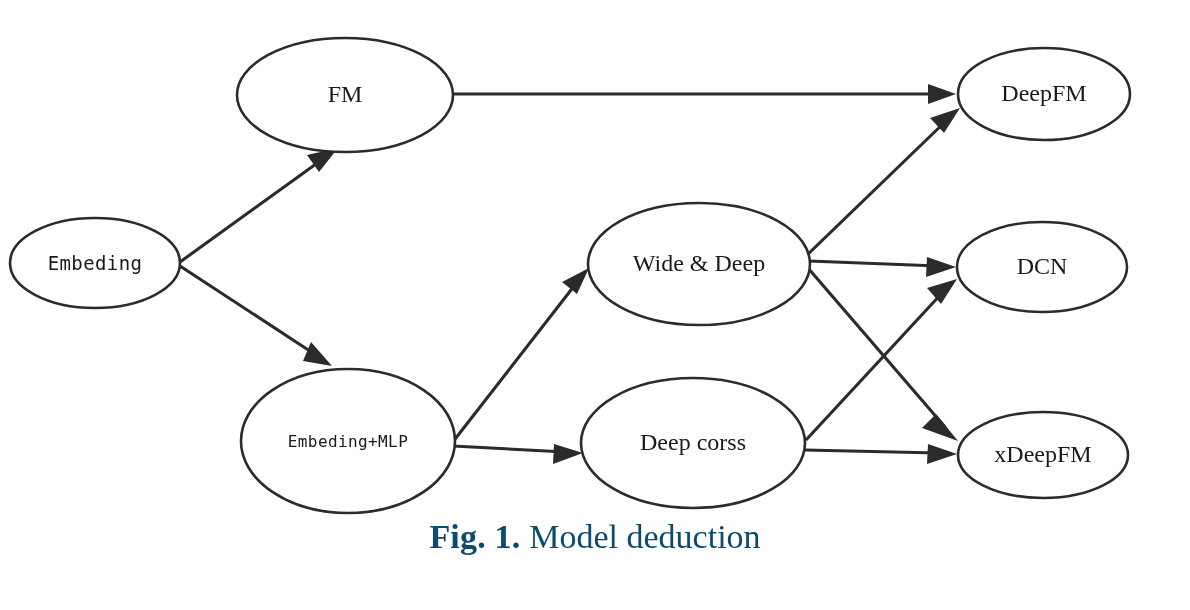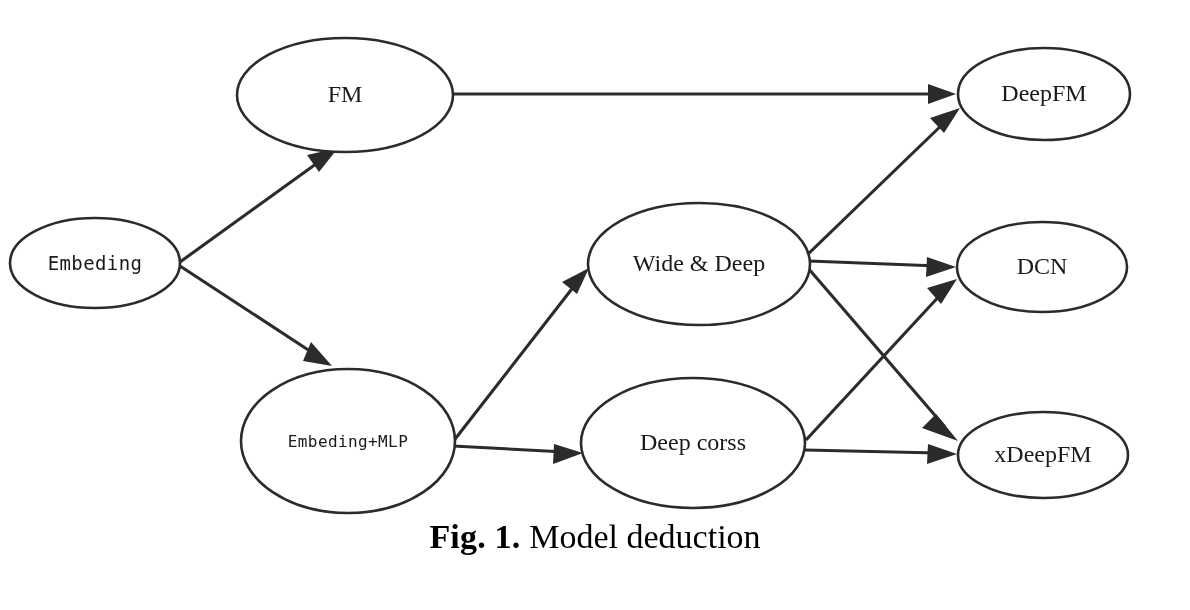--- a/index.html
+++ b/index.html
@@ -62,21 +62,21 @@
     font-size: 16px;
   }
   #figure-caption {
     position: absolute;
     left: 0;
     right: 0;
     top: 518px;
     text-align: center;
     font-family: "Liberation Serif", "DejaVu Serif", serif;
     font-size: 34px;
-    color: #000000;
+    color: #0c4a6e;
     white-space: nowrap;
     line-height: 1.1;
   }
   #figure-caption .cap-bold {
     font-weight: bold;
     letter-spacing: 0.2px;
   }
   #figure-caption .cap-text {
     font-weight: normal;
   }

